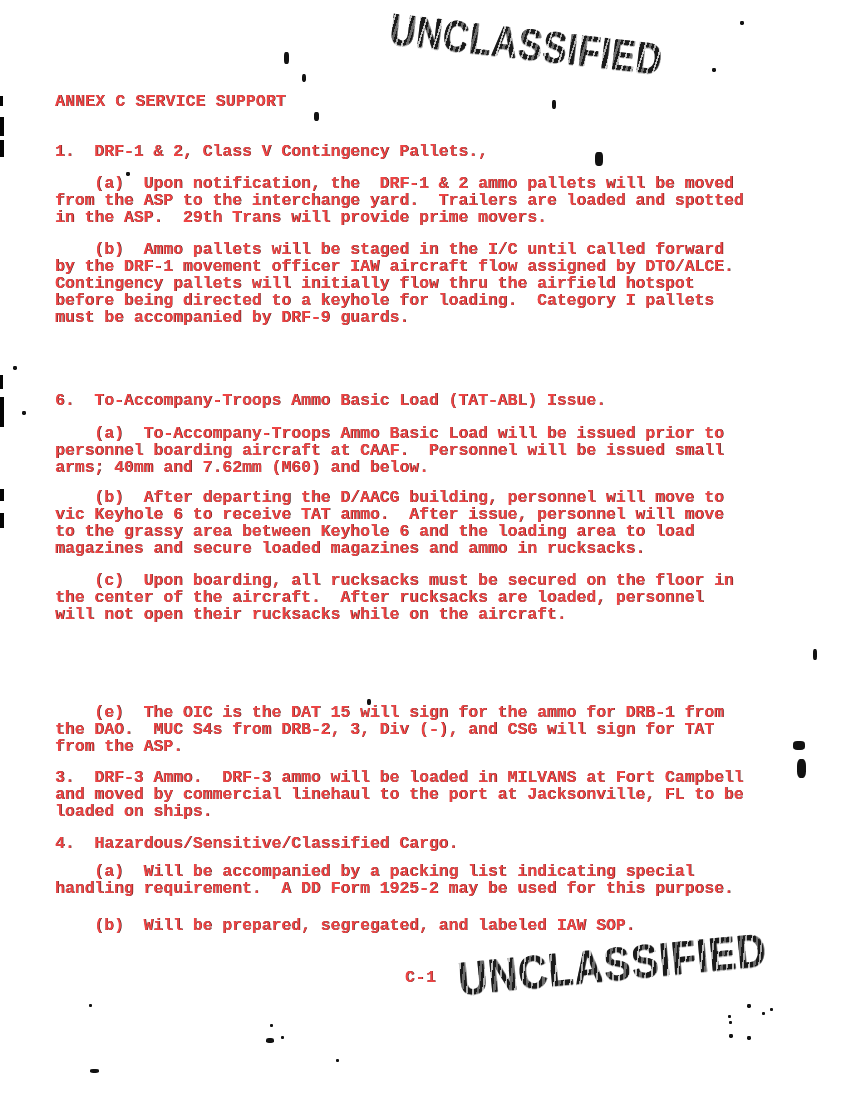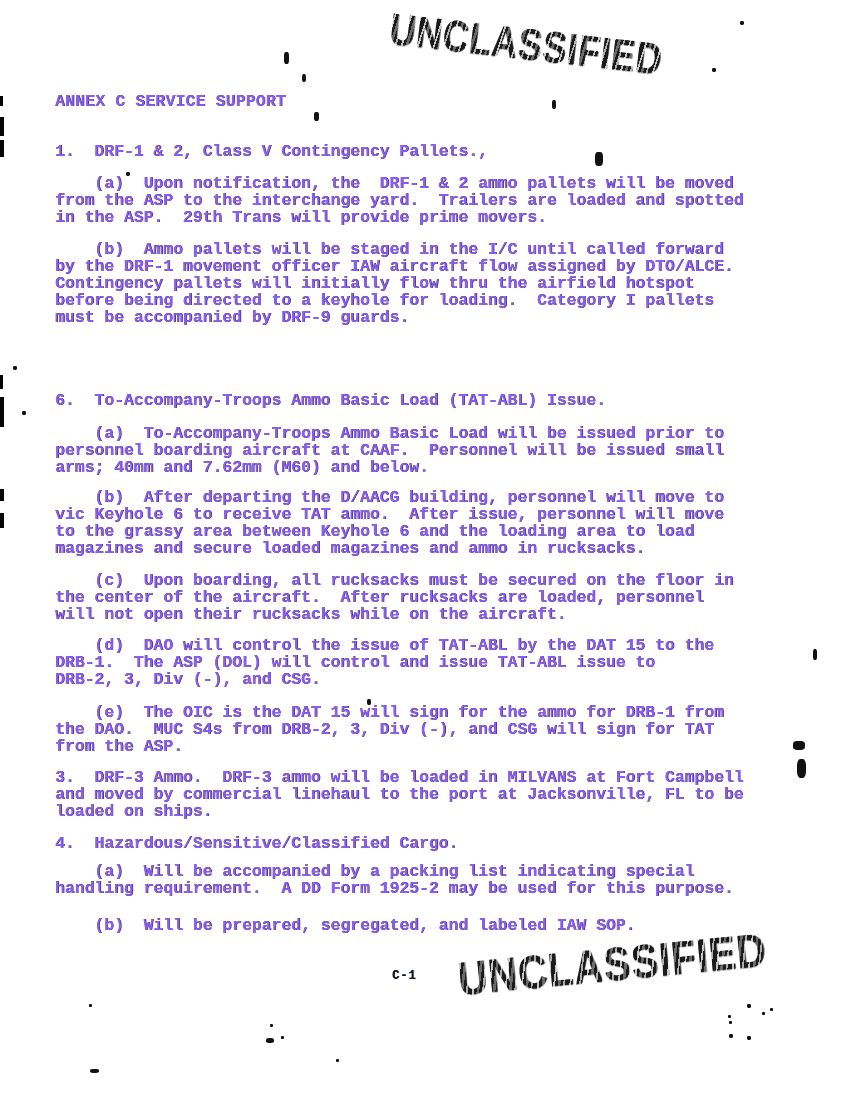--- a/index.html
+++ b/index.html
@@ -12,21 +12,21 @@
   }
   .page { position: absolute; inset: 0; }
   .para {
     position: absolute;
     left: 55px;
     white-space: pre;
     font-family: "Liberation Mono", monospace;
     font-weight: bold;
     font-size: 16.4px;
     line-height: 17px;
-    color: #8b5cf6;
+    color: #ef4444;
     text-shadow: 0.4px 0 0 #171717;
     margin: 0;
   }
   .title { letter-spacing: 0.2px; }
   .stamp {
     position: absolute;
     font-family: "Liberation Sans", sans-serif;
     font-weight: bold;
     color: #1b1b1b;
     white-space: nowrap;
@@ -49,26 +49,26 @@
     transform-origin: left center;
   }
   .stamp-bottom {
     left: 458px; top: 956px;
     font-size: 46px;
     transform: rotate(-5.5deg) scale(0.88, 1.02);
     transform-origin: left center;
   }
   .page-number {
     position: absolute;
-    left: 392px; top: 969px;
+    left: 405px; top: 969px;
     font-family: "Liberation Mono", monospace;
     font-weight: bold;
-    font-size: 12px;
+    font-size: 16px;
     letter-spacing: 1px;
-    color: #0f172a;
+    color: #ef4444;
     text-shadow: 0.4px 0 0 #171717;
   }
   .edge-bar { position: absolute; background: #050505; }
   .speck { position: absolute; background: #121212; border-radius: 35%; }
 </style>
 </head>
 <body>
 
 <div class="page">
 
@@ -89,23 +89,20 @@
   <div class="para" style="top:425px">    (a)  To-Accompany-Troops Ammo Basic Load will be issued prior to
 personnel boarding aircraft at CAAF.  Personnel will be issued small
 arms; 40mm and 7.62mm (M60) and below.</div>
   <div class="para" style="top:489px">    (b)  After departing the D/AACG building, personnel will move to
 vic Keyhole 6 to receive TAT ammo.  After issue, personnel will move
 to the grassy area between Keyhole 6 and the loading area to load
 magazines and secure loaded magazines and ammo in rucksacks.</div>
   <div class="para" style="top:572px">    (c)  Upon boarding, all rucksacks must be secured on the floor in
 the center of the aircraft.  After rucksacks are loaded, personnel
 will not open their rucksacks while on the aircraft.</div>
-  <div class="para" style="top:637px">    (d)  DAO will control the issue of TAT-ABL by the DAT 15 to the
-DRB-1.  The ASP (DOL) will control and issue TAT-ABL issue to
-DRB-2, 3, Div (-), and CSG.</div>
   <div class="para" style="top:704px">    (e)  The OIC is the DAT 15 will sign for the ammo for DRB-1 from
 the DAO.  MUC S4s from DRB-2, 3, Div (-), and CSG will sign for TAT
 from the ASP.</div>
   <div class="para" style="top:769px">3.  DRF-3 Ammo.  DRF-3 ammo will be loaded in MILVANS at Fort Campbell
 and moved by commercial linehaul to the port at Jacksonville, FL to be
 loaded on ships.</div>
   <div class="para" style="top:835px">4.  Hazardous/Sensitive/Classified Cargo.</div>
   <div class="para" style="top:863px">    (a)  Will be accompanied by a packing list indicating special
 handling requirement.  A DD Form 1925-2 may be used for this purpose.</div>
   <div class="para" style="top:917px">    (b)  Will be prepared, segregated, and labeled IAW SOP.</div>

